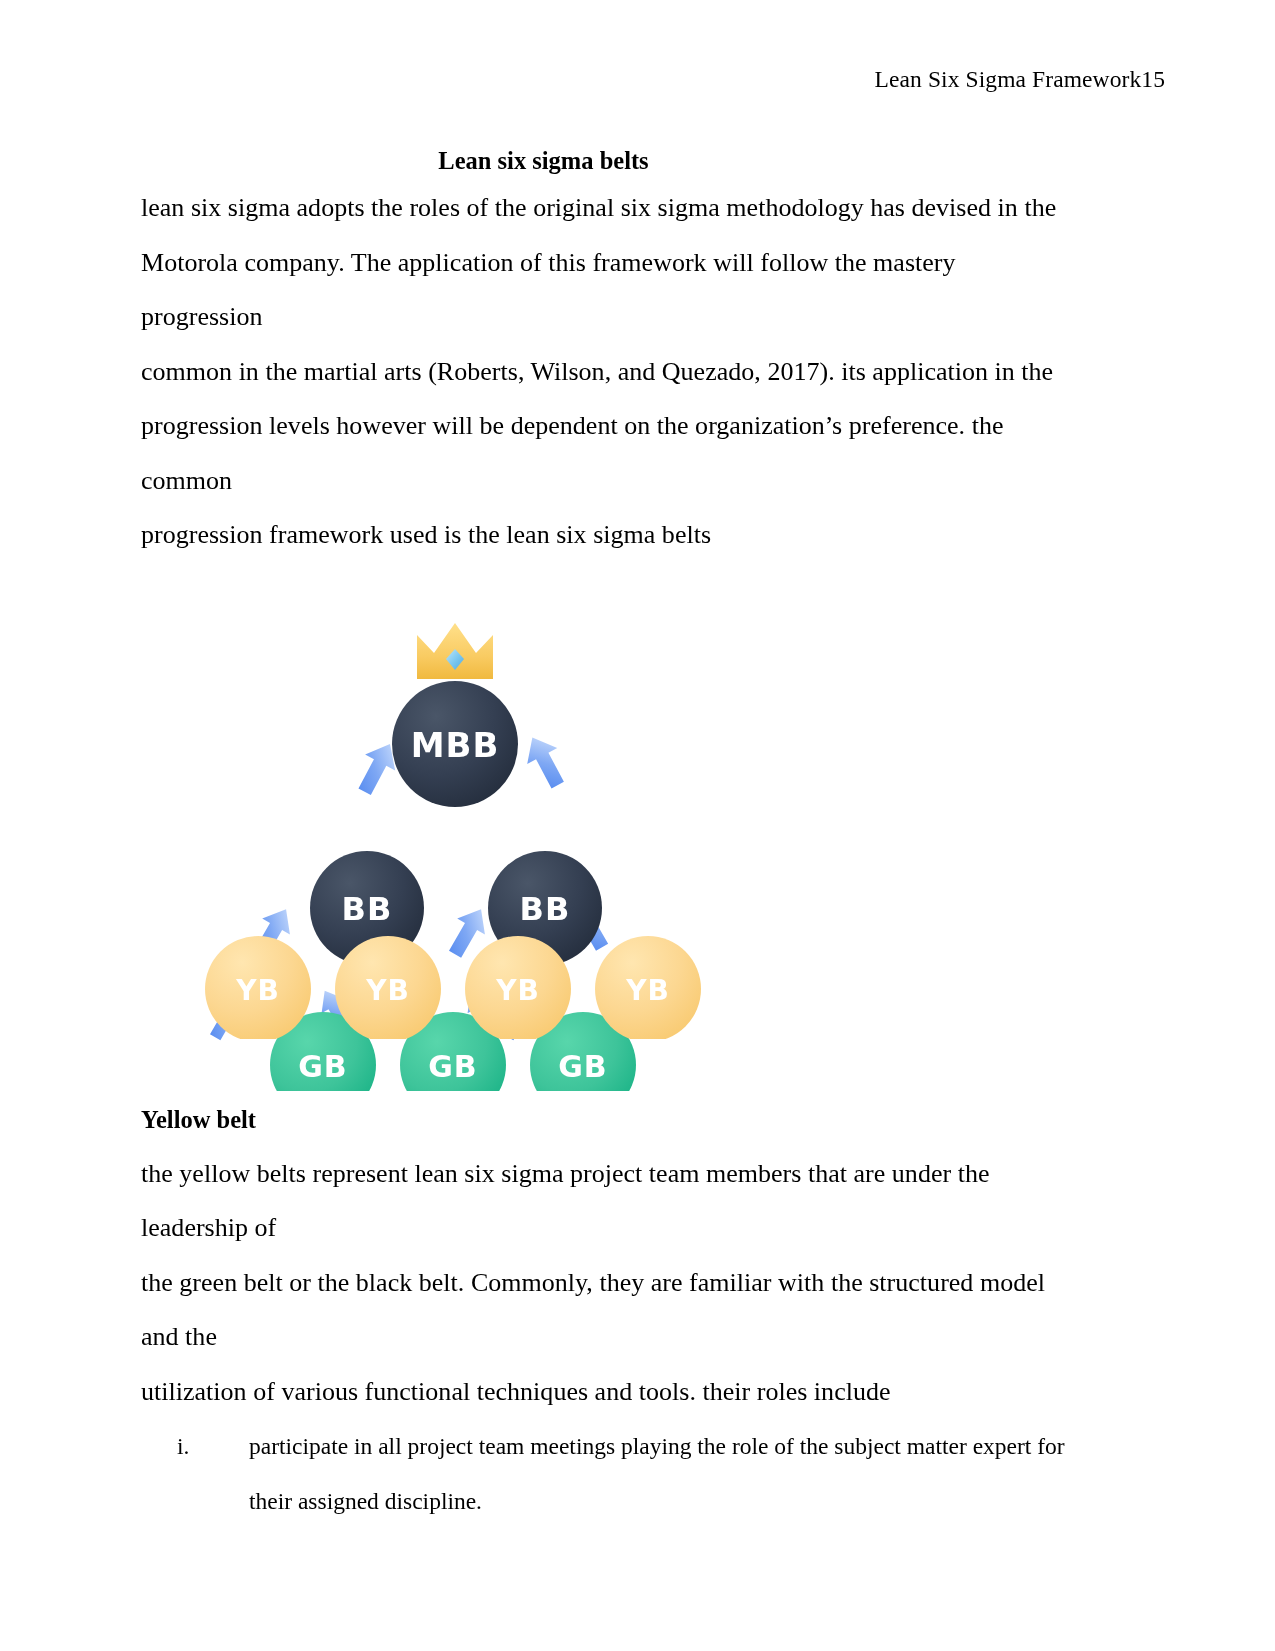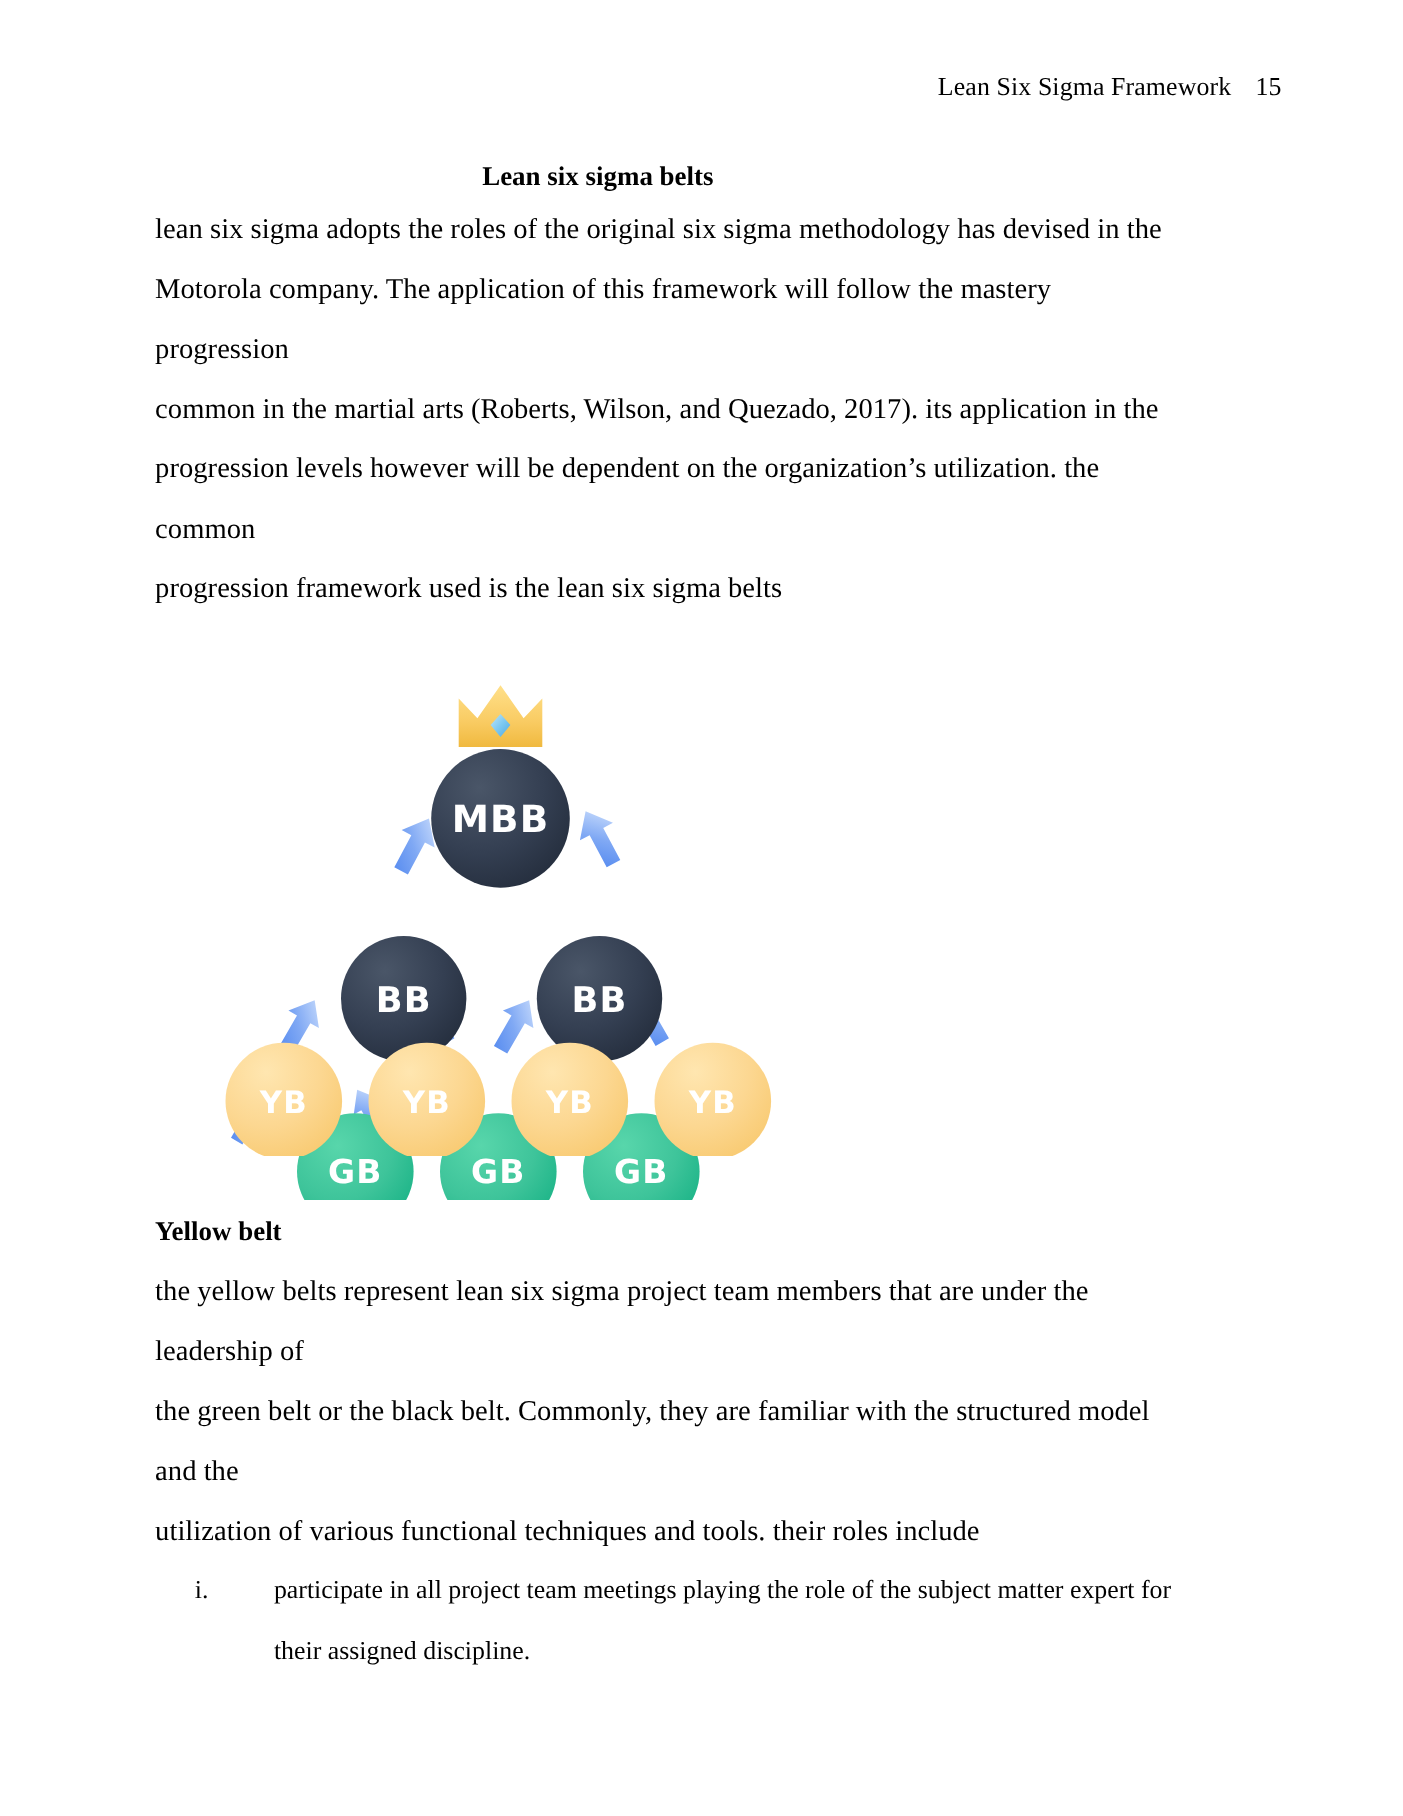--- a/index.html
+++ b/index.html
@@ -24,21 +24,21 @@
   
   .running-head {
     position: absolute;
     top: 66px;
     right: 110px;
     font-size: 23.5px;
     letter-spacing: 0.1px;
     white-space: nowrap;
   }
   .running-head .rh-title { }
-  .running-head .rh-page { margin-left: 22px; }
+  .running-head .rh-page { }
 
   
   .content {
     position: absolute;
     left: 141px;
     top: 130px;
     width: 925px;
   }
 
   .doc-title {
@@ -124,21 +124,21 @@
     <span class="rh-title">Lean Six Sigma Framework</span><span class="rh-page">15</span>
   </div>
 
   <div class="content">
 
     <h1 class="doc-title">Lean six sigma belts</h1>
 
     <p class="para">lean six sigma adopts the roles of the original six sigma methodology has devised in the</p>
     <p class="para">Motorola company. The application of this framework will follow the mastery progression</p>
     <p class="para">common in the martial arts (Roberts, Wilson, and Quezado, 2017). its application in the</p>
-    <p class="para">progression levels however will be dependent on the organization’s utilization. the common</p>
+    <p class="para">progression levels however will be dependent on the organization’s preference. the common</p>
     <p class="para">progression framework used is the lean six sigma belts</p>
 
     <div class="figure-wrap">
       <div class="figure">
         <svg viewBox="0 0 560 510" xmlns="http://www.w3.org/2000/svg">
           <defs>
             <radialGradient id="gDark" cx="35%" cy="28%" r="85%">
               <stop offset="0%" stop-color="#4a5668"></stop>
               <stop offset="55%" stop-color="#343f52"></stop>
               <stop offset="100%" stop-color="#222b3a"></stop>
@@ -245,21 +245,21 @@
             <circle cx="272" cy="484" r="53" fill="url(#gGreen)"></circle>
             <text class="node-label gb" x="272" y="485">GB</text>
           </g>
           <g>
             <circle cx="402" cy="484" r="53" fill="url(#gGreen)"></circle>
             <text class="node-label gb" x="402" y="485">GB</text>
           </g>
         </svg>
       </div>
 
-      <div class="figure" style="top: 380px; height: 150px;">
+      <div class="figure" style="top: 368px; height: 150px;">
         <svg viewBox="0 0 560 150" xmlns="http://www.w3.org/2000/svg">
           <defs>
             <radialGradient id="gYellow2" cx="35%" cy="25%" r="85%">
               <stop offset="0%" stop-color="#ffe6b0"></stop>
               <stop offset="55%" stop-color="#fcd791"></stop>
               <stop offset="100%" stop-color="#f8c96f"></stop>
             </radialGradient>
             <clipPath id="ybClip">
               <rect x="0" y="0" width="560" height="108"></rect>
             </clipPath>

